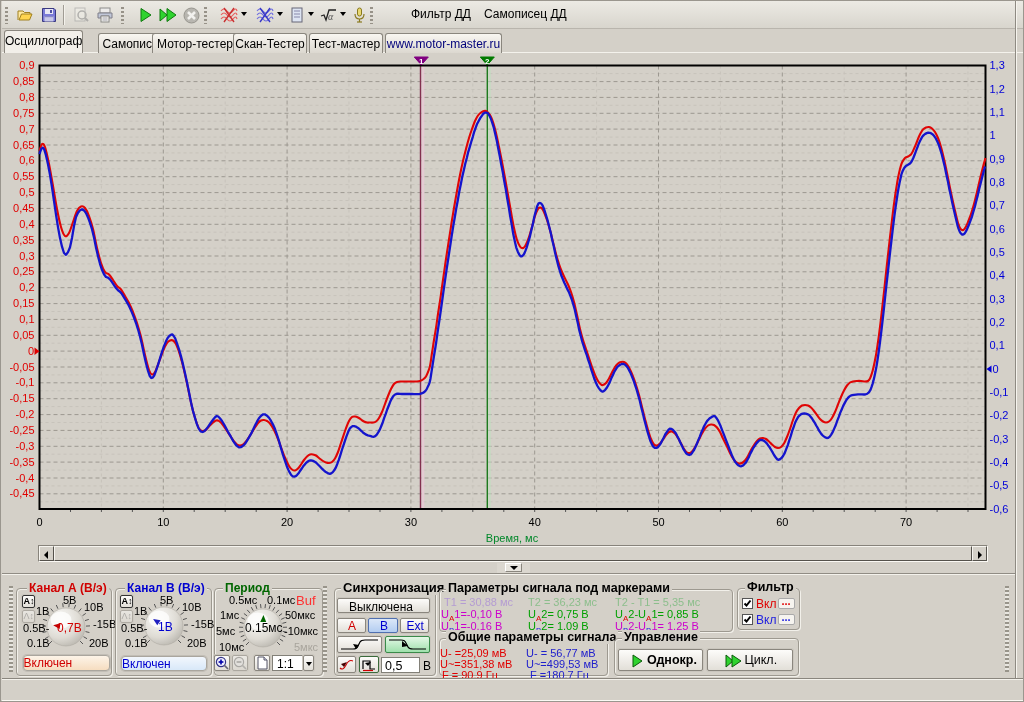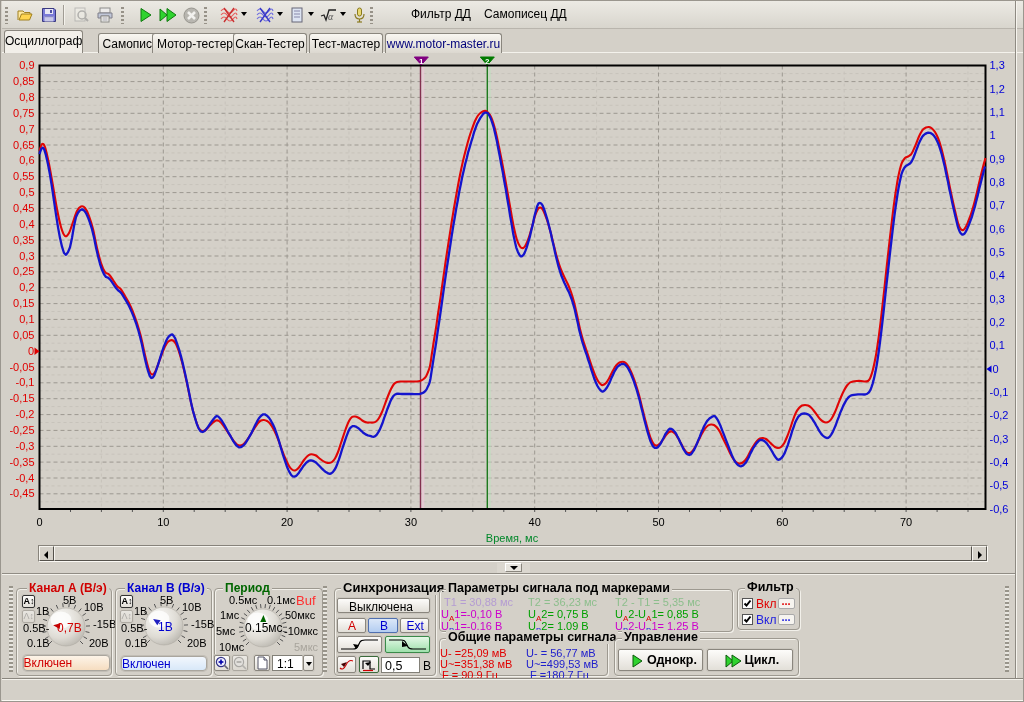--- a/index.html
+++ b/index.html
@@ -564,21 +564,21 @@
       <svg width="11" height="14" viewBox="0 0 11 14" style="position:absolute;left:13px;top:4px">
         <path d="M1 1 L10 7 L1 13 Z" fill="#2fd32f" stroke="#0a5a0a"></path>
       </svg>
       <span style="position:absolute;left:28px;top:3px;font-size:12.5px;font-weight:bold">Однокр.</span>
     </div>
 <div class="wbtn" style="left:704.5px;top:75px;width:86px;height:22px">
       <svg width="17" height="14" viewBox="0 0 17 14" style="position:absolute;left:17px;top:4px">
         <path d="M1 1 L8 7 L1 13 Z" fill="#2fd32f" stroke="#0a5a0a"></path>
         <path d="M7 1 L16 7 L7 13 Z" fill="#2fd32f" stroke="#0a5a0a"></path>
       </svg>
-      <span style="position:absolute;left:37px;top:3px;font-size:12.5px;font-weight:bold">Цикл.</span>
+      <span style="position:absolute;left:37px;top:3px;font-size:12.5px;font-weight:normal">Цикл.</span>
     </div>
 <div class="gbox" style="left:735px;top:14px;width:62.5px;height:42px"></div>
 <div class="gtitle" style="left:743px;top:6px;font-size:12.5px">Фильтр</div>
 <div style="position:absolute;left:739.5px;top:23.5px;width:11px;height:11px;background:#fff;border:1px solid #555">
       <svg width="9" height="9" viewBox="0 0 9 9" style="position:absolute;left:0;top:0">
         <path d="M1.5 4.5 L3.5 6.5 L7.5 1.5" fill="none" stroke="#000" stroke-width="2"></path>
       </svg>
     </div>
 <div class="txt" style="left:754px;top:22.5px;color:#e00000;font-size:12px">Вкл</div>
 <div style="position:absolute;left:775.5px;top:23.5px;width:17px;height:11px;background:#f6f4ef;border:1px solid #aaa;border-radius:2px">

